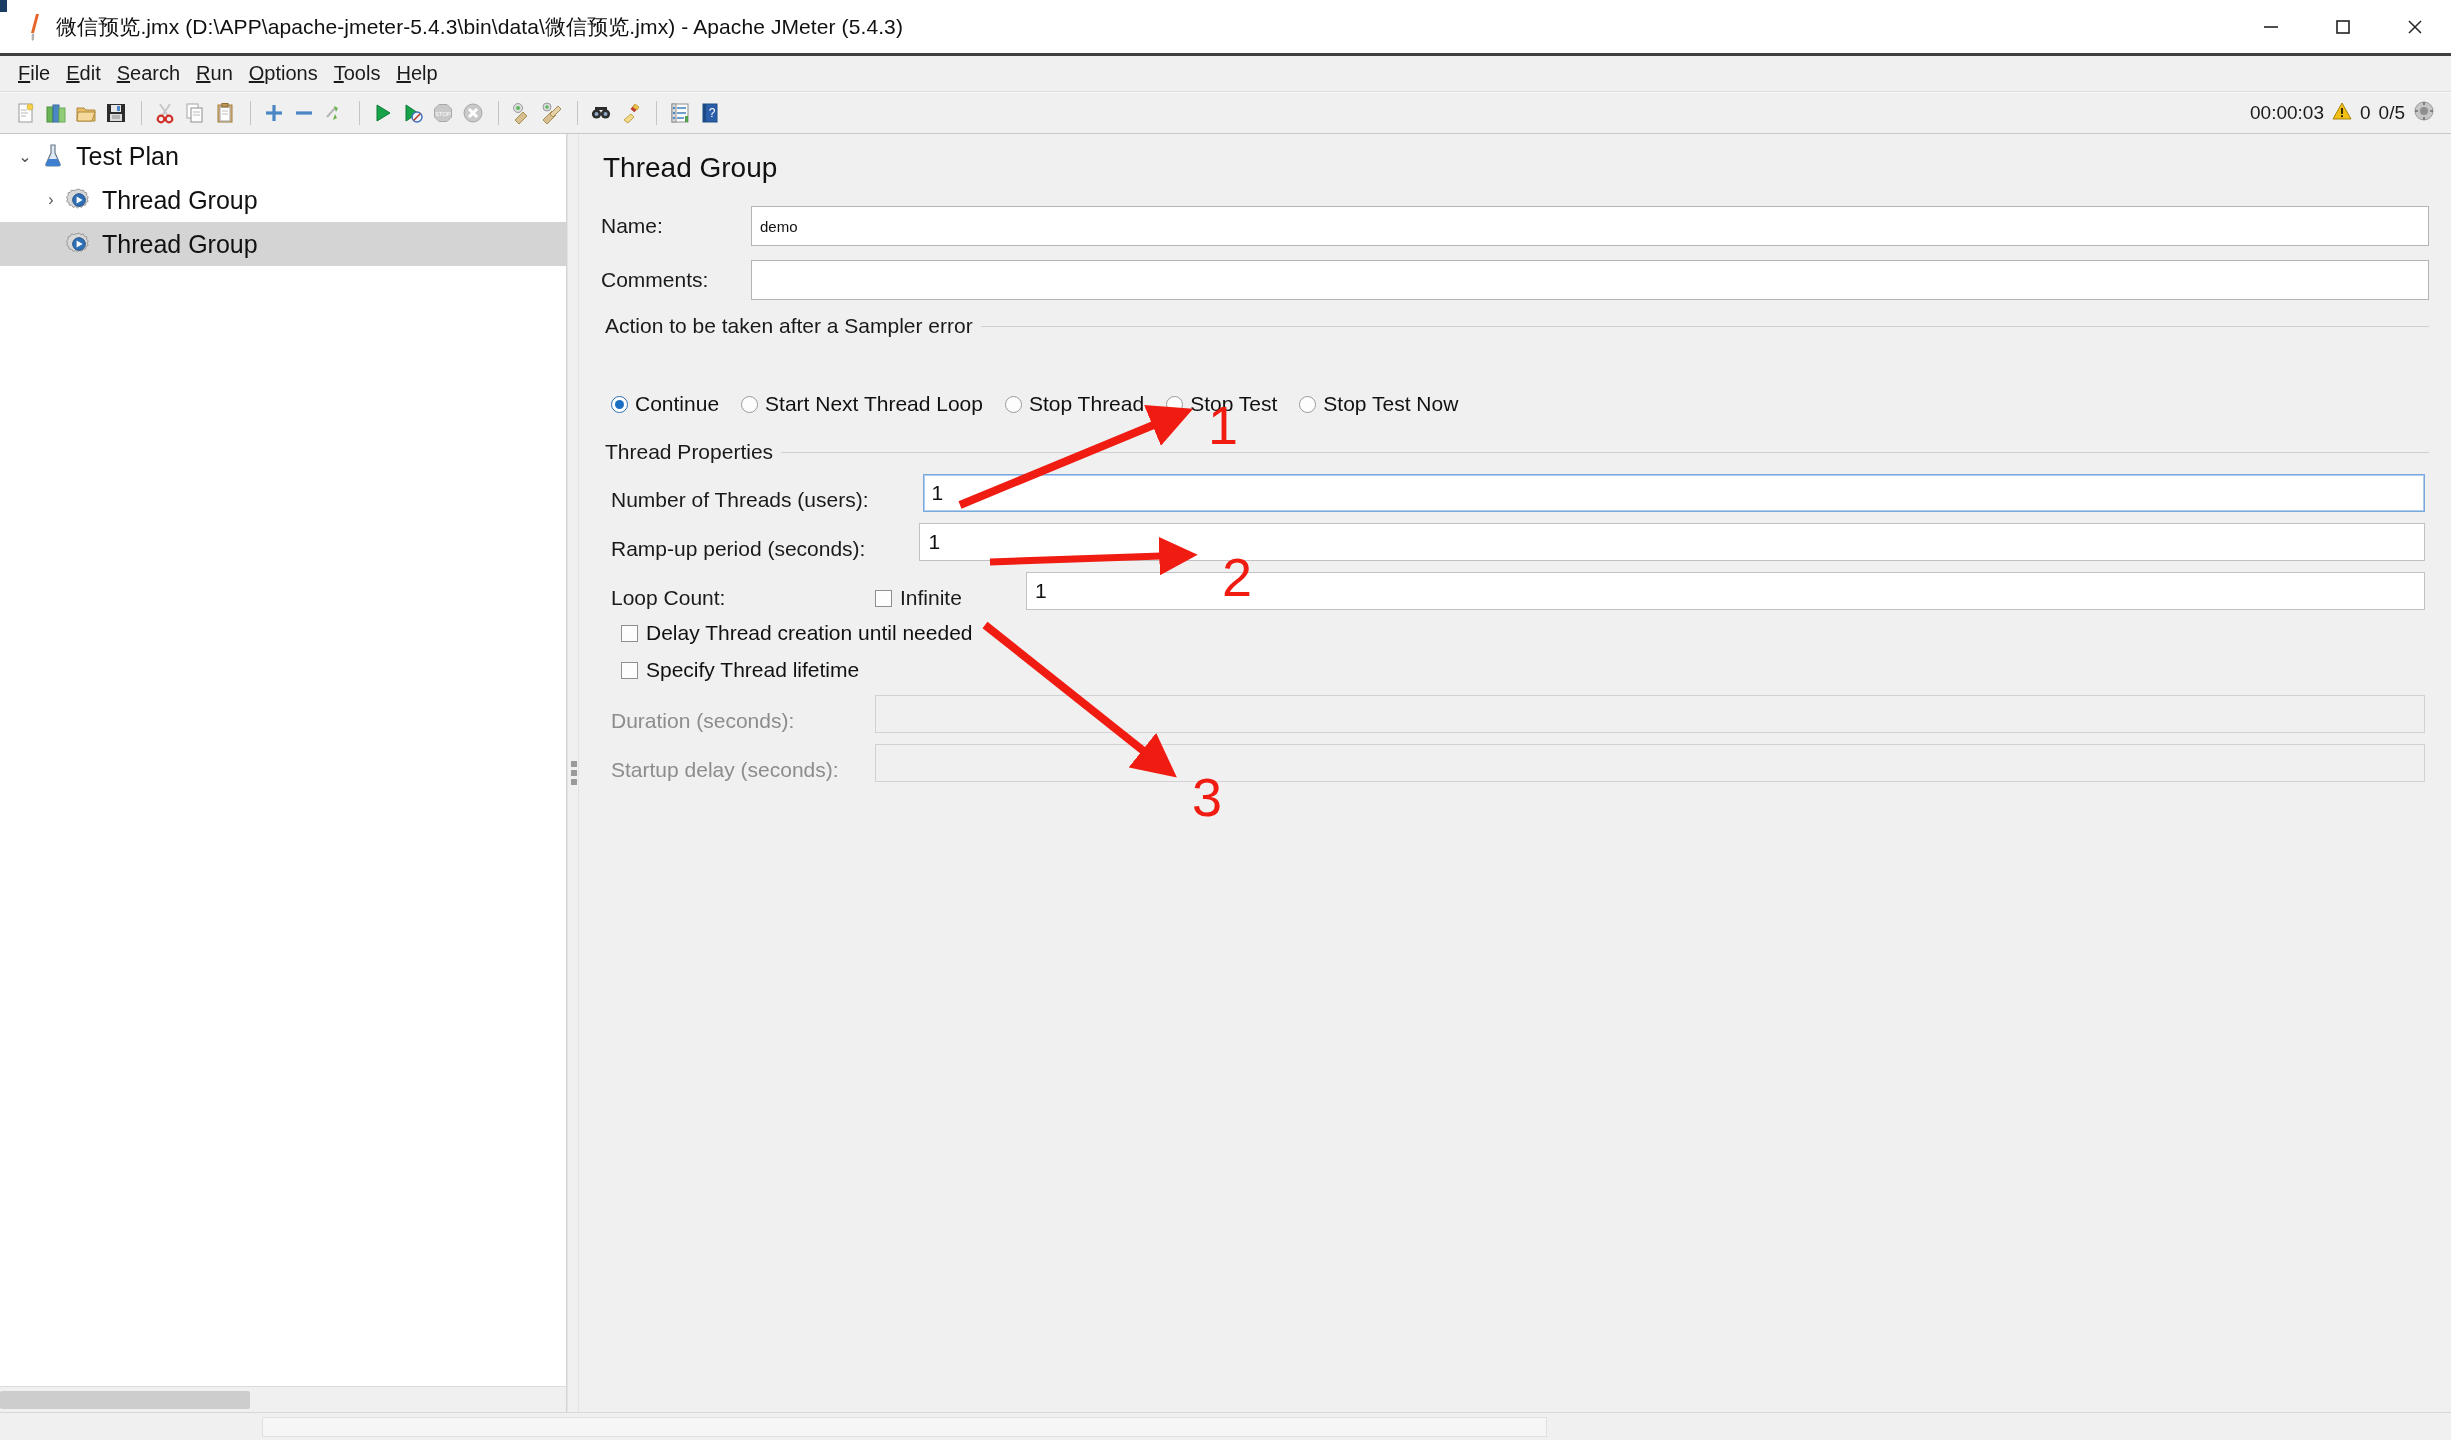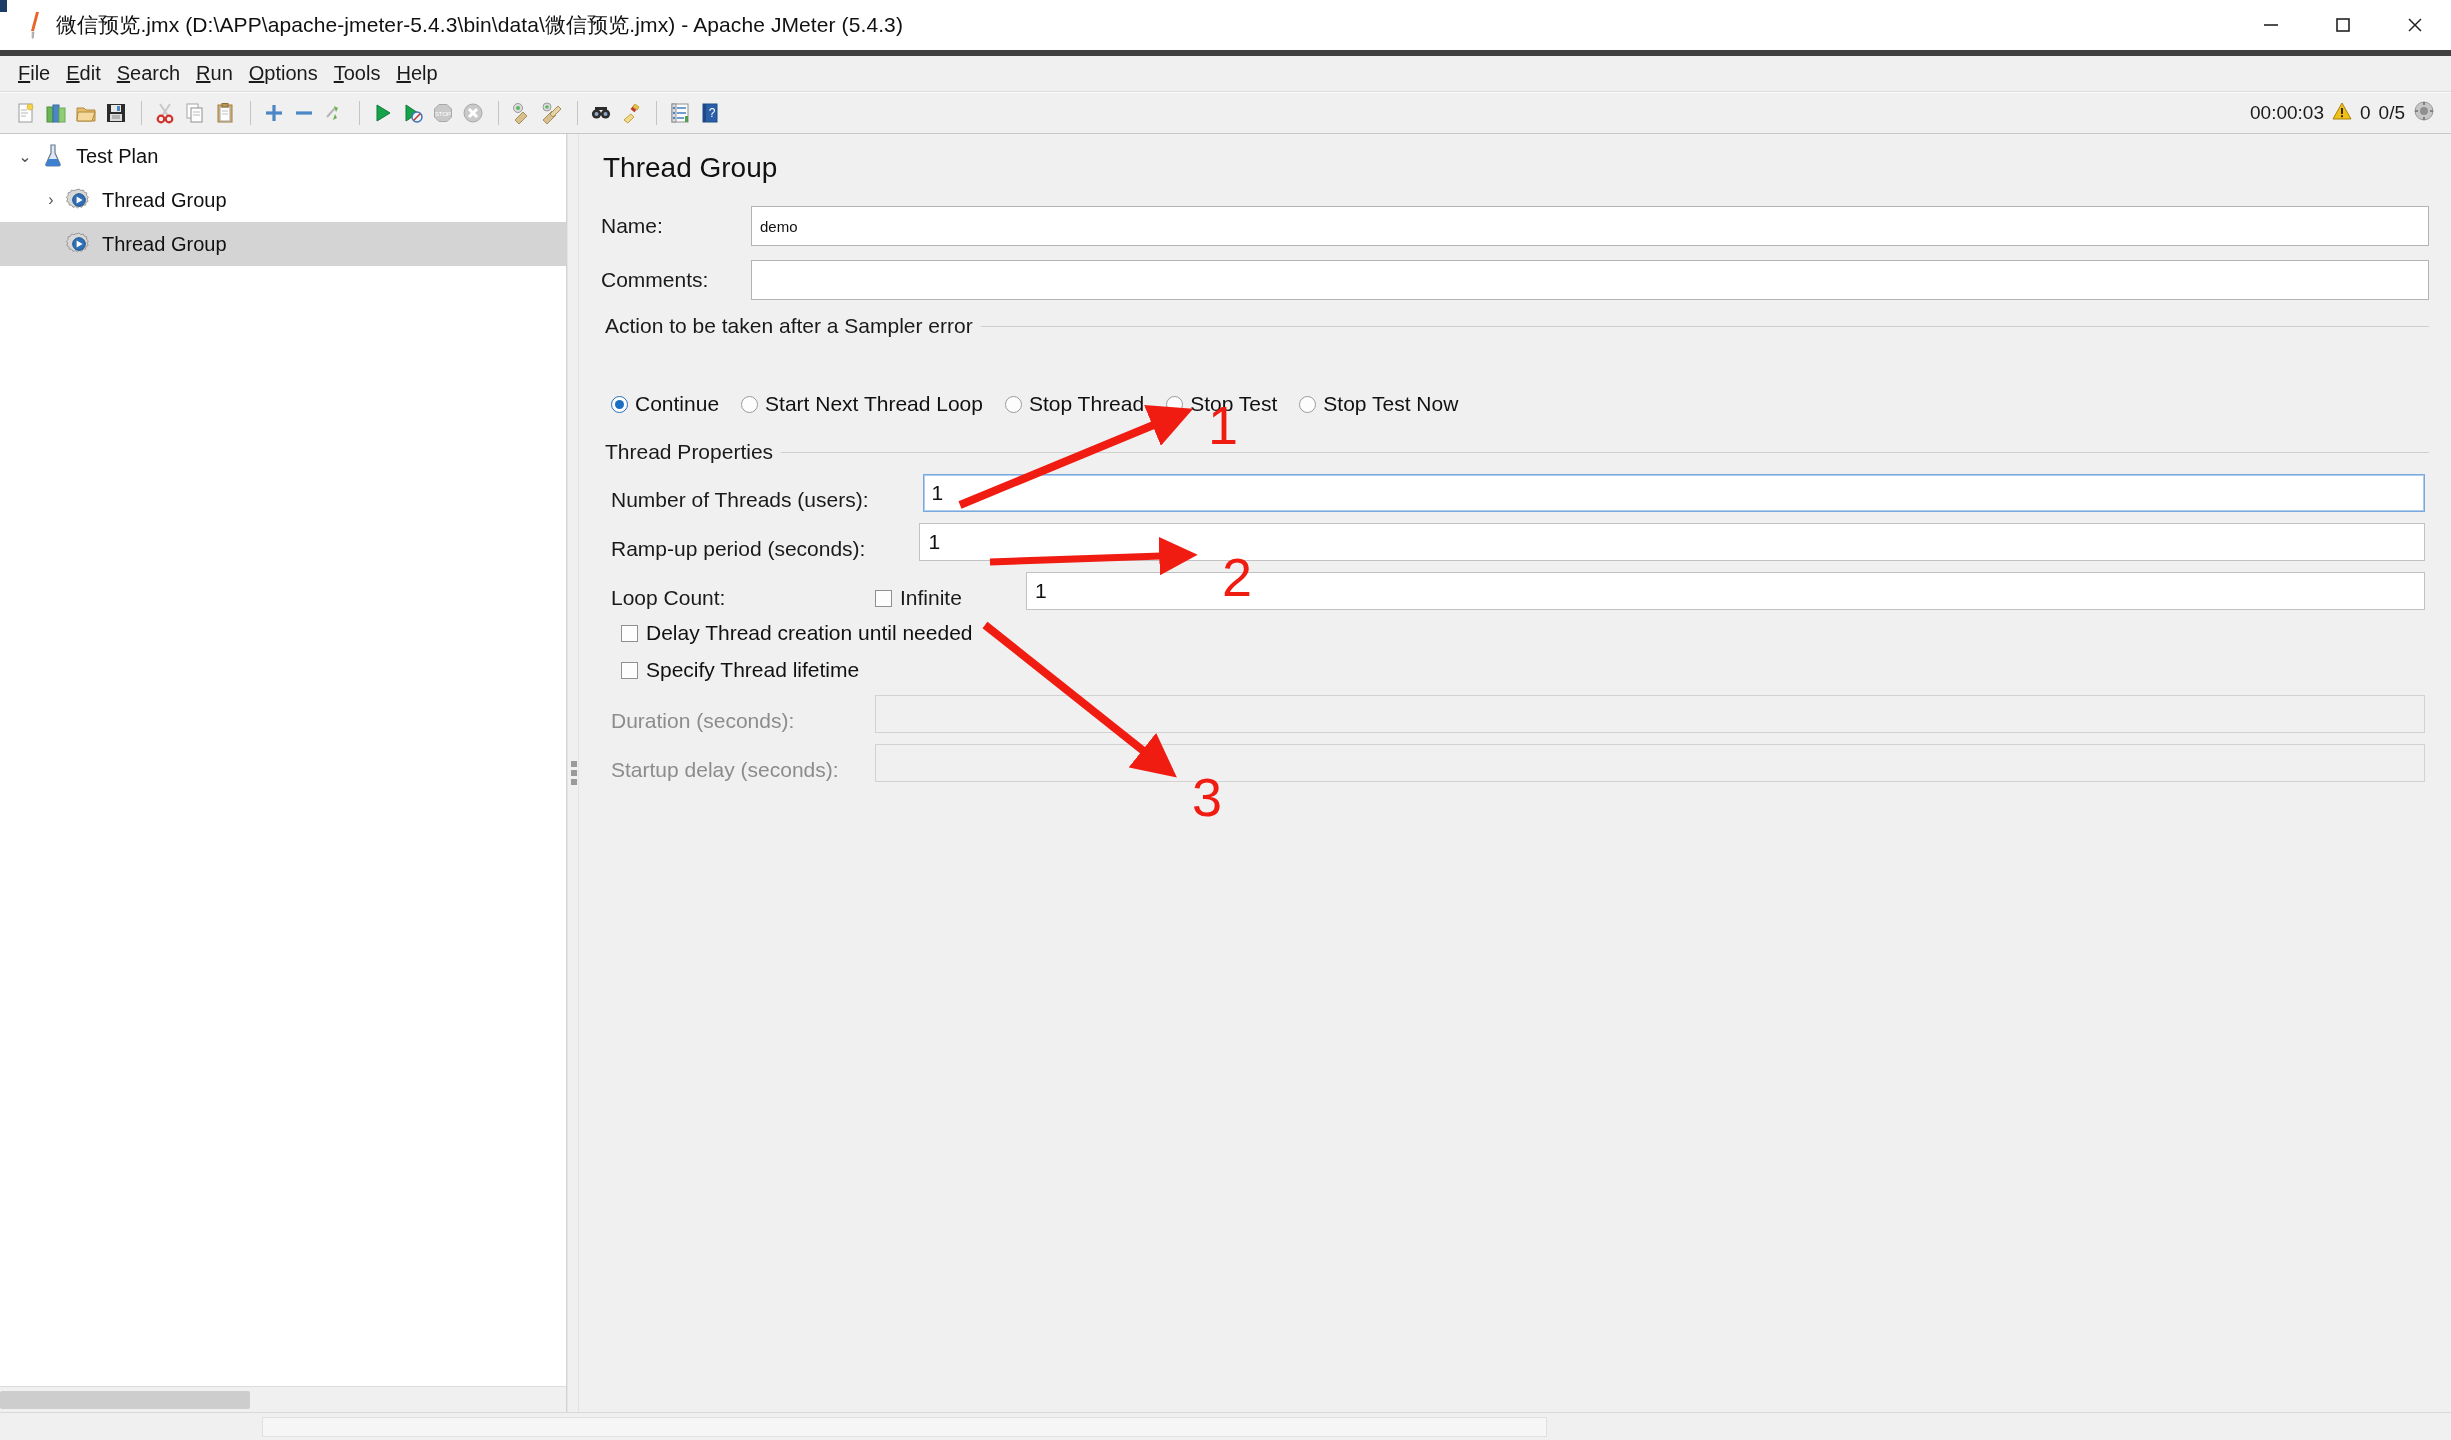--- a/index.html
+++ b/index.html
@@ -14,21 +14,21 @@
     width: 2451px; height: 1440px;
     background: #f0f0f0;
     display: flex; flex-direction: column;
   }
 
   
   .titlebar {
     height: 56px; min-height: 56px;
     background: #ffffff;
     display: flex; align-items: center;
-    border-bottom: 6px solid #404040;
+    border-bottom: 3px solid #404040;
     position: relative;
   }
   .title-accent {
     position: absolute; left: 0; top: 0; width: 7px; height: 12px;
     background: #1b3c64;
   }
   .app-icon {
     width: 30px; margin-left: 20px; margin-right: 6px;
     display: flex; align-items: center; justify-content: center;
   }
@@ -109,21 +109,21 @@
   .tree-row.selected { background: #d4d4d4; }
   .tree-chevron {
     width: 26px; display: flex; align-items: center; justify-content: center;
     font-size: 16px; color: #555;
   }
   .tree-icon {
     width: 30px; height: 30px; margin-right: 8px;
     display: flex; align-items: center; justify-content: center;
     flex-shrink: 0;
   }
-  .tree-label { font-size: 20px; color: #111; }
+  .tree-label { font-size: 25px; color: #111; }
   .indent-1 { padding-left: 12px; }
   .indent-2 { padding-left: 38px; }
   .indent-2b { padding-left: 64px; }
 
   
   .divider {
     width: 12px; min-width: 12px; background: #f0f0f0;
     position: relative; cursor: col-resize;
     border-left: 1px solid #e3e3e3; border-right: 1px solid #e3e3e3;
   }

